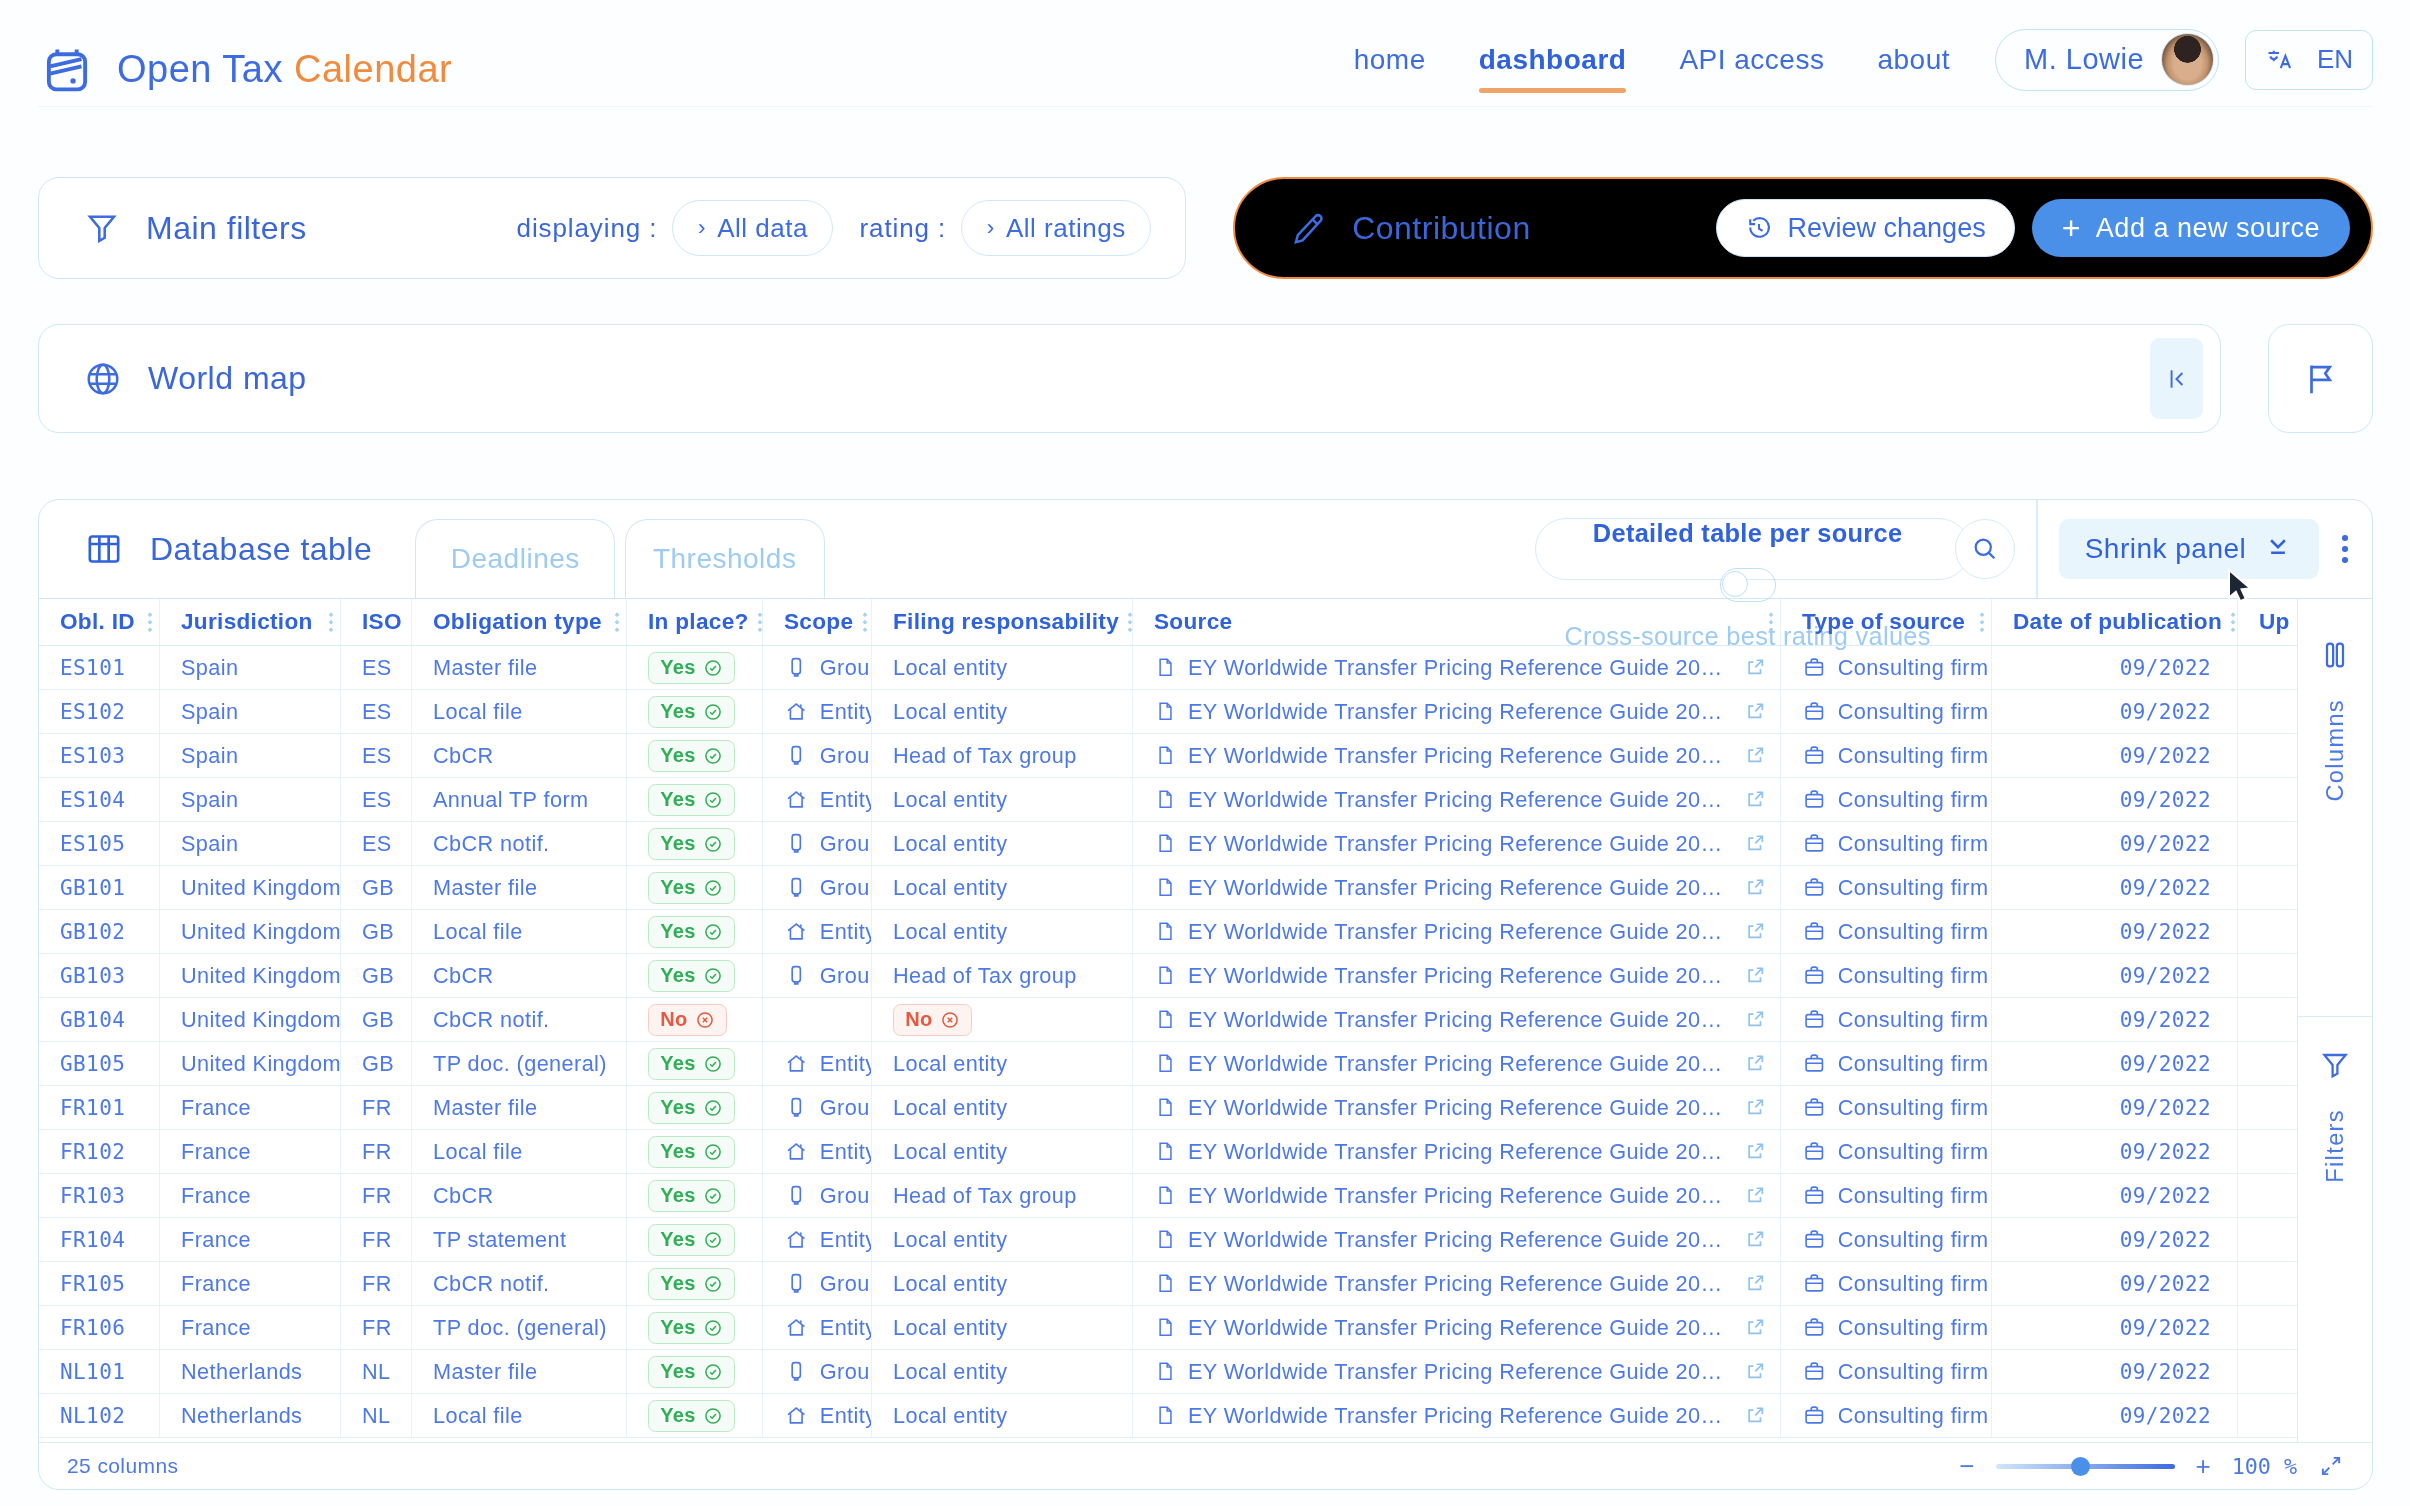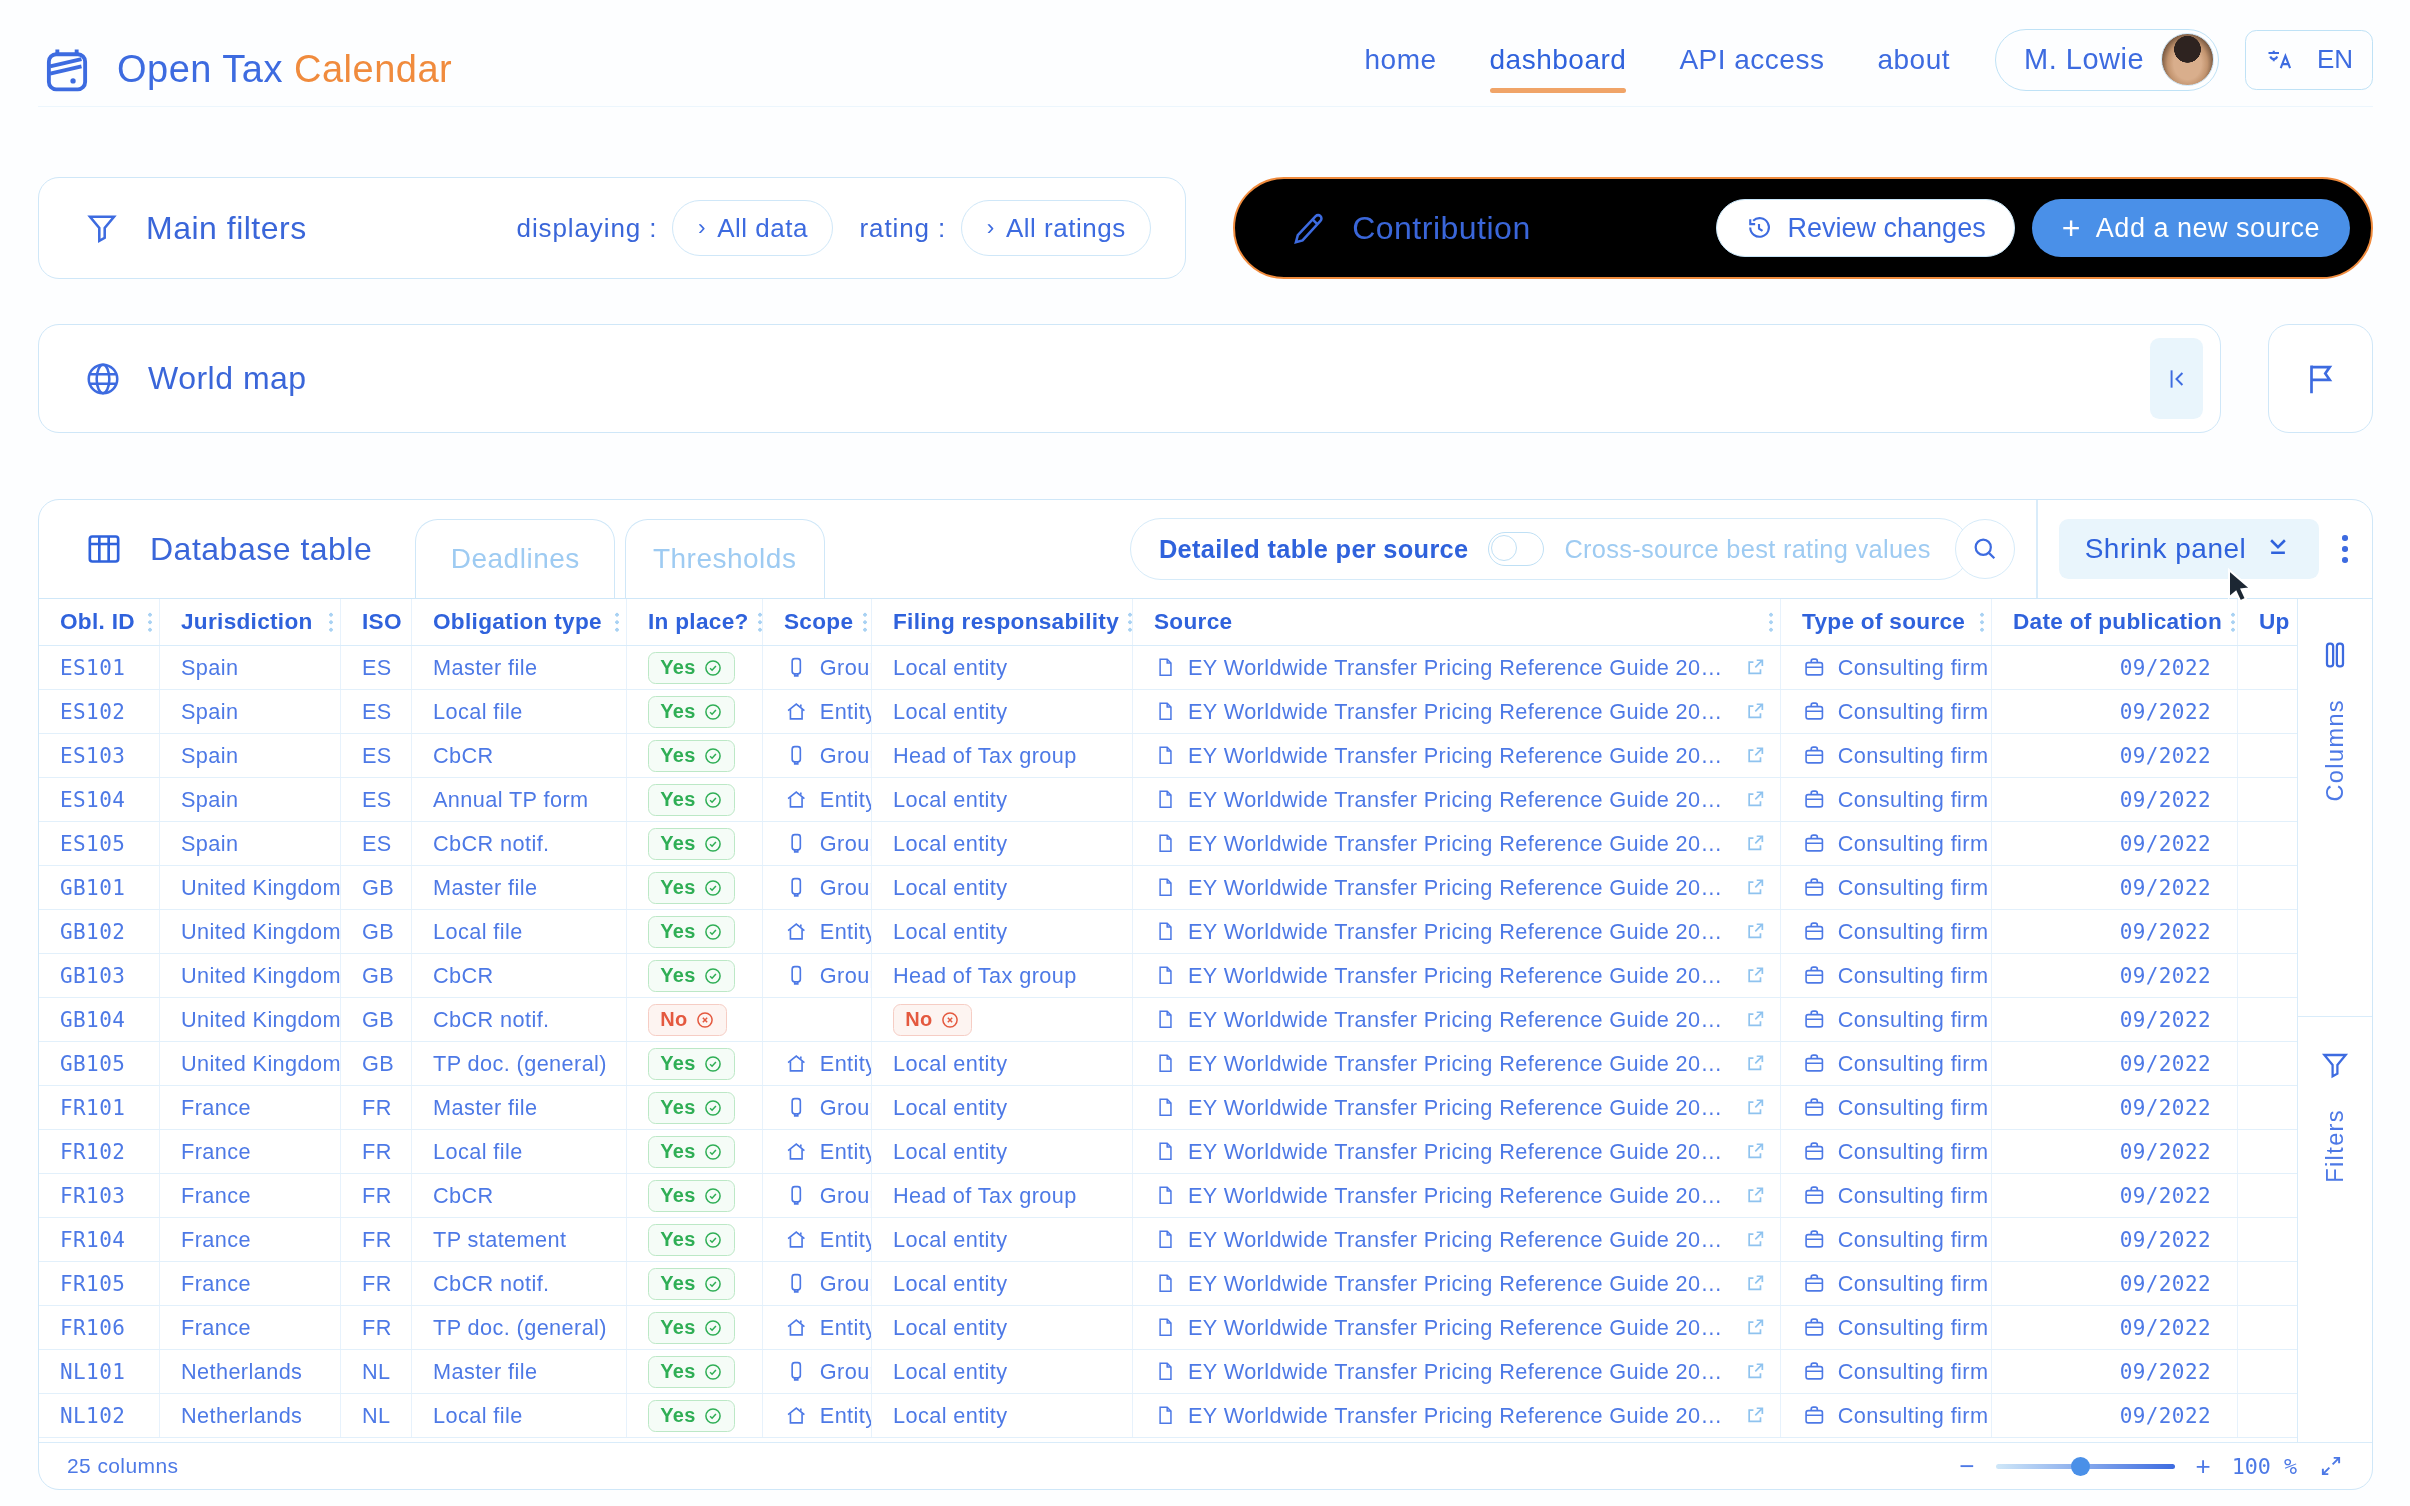--- a/index.html
+++ b/index.html
@@ -14,21 +14,21 @@
 
   
   .hdr { height:94px; display:flex; align-items:center; border-bottom:1.9px solid #ecf6fd; }
   .logo { display:flex; align-items:center; gap:21px;margin-top:20px; }
   .logo-icon svg { width:58px; height:58px; stroke:#3d6be0; fill:none; stroke-width:1.6; }
   .logo-title { font-size:38px; letter-spacing:0.5px; font-weight:500; }
   .logo-title .t1 { color:#3d6be0; }
   .logo-title .t2 { color:var(--orange); }
   .nav { margin-left:auto; display:flex; align-items:center; gap:53px; font-size:28px; color:#3d6be0; }
   .nav-item { position:relative; cursor:pointer; letter-spacing:0.5px; }
-  .nav-item.active { font-weight:400; color:#2f62dc; }
+  .nav-item.active { font-weight:700; color:#2f62dc; }
   .nav-item.active::after { content:""; position:absolute; left:0; right:0; bottom:-17px; height:4.7px; border-radius:2.8px; background:#f0a468; }
   .user-pill { margin-left:45px; display:flex; align-items:center; gap:17px; border:1.9px solid #bfe2f6; border-radius:32px; padding:3.8px 3.8px 3.8px 28px; height:62px; cursor:pointer; }
   .user-name { font-size:29px; color:#3d6be0; letter-spacing:0.5px; }
   .avatar { width:53px; height:53px; border-radius:50%;
     background:
       radial-gradient(circle at 50% 30%, #2e2320 0 30%, transparent 31%),
       radial-gradient(ellipse at 50% 58%, #d9ae8c 0 38%, #c2946f 55%, #7a5a42 72%, #3a2d26 86%);
     border:1.9px solid #cfe7f8; }
   .lang-btn { margin-left:26px; display:flex; align-items:center; gap:24px; border:1.9px solid #bfe2f6; border-radius:11.3px; height:60px; padding:0 19px; color:#3d6be0; font-size:26px; cursor:pointer; }
   .lang-btn svg { width:28px; height:28px; stroke:#3d6be0; fill:none; stroke-width:1.8; }
@@ -59,21 +59,21 @@
   .collapse-btn svg { width:26px; height:26px; stroke:#3d6be0; fill:none; stroke-width:1.8; }
   .flag-panel { width:105px; height:109px; display:flex; align-items:center; justify-content:center; cursor:pointer; }
   .flag-panel svg { width:38px; height:38px; stroke:#3d6be0; fill:none; stroke-width:1.7; }
 
   
   .tpanel { margin-top:66px; height:991px; display:flex; flex-direction:column; overflow:hidden; }
   .tp-head { height:98px; display:flex; align-items:center; padding-left:45px; flex:none; }
   .tp-head svg.grid-i { width:40px; height:40px; stroke:#2f62dc; fill:none; stroke-width:1.6; }
   .tabs { display:flex; gap:9.4px; margin-left:43px; align-self:flex-end; }
   .tab { width:200px; height:79px; border:1.9px solid var(--border_blue); border-bottom:none; border-radius:22.6px 22.6px 0 0; display:flex; align-items:center; justify-content:center; font-size:28px; color:var(--light_blue); letter-spacing:0.5px; cursor:pointer; }
-  .toggle-pill { margin-left:auto; display:flex; align-items:center; gap:20px; border:1.9px solid #d6ebf9; border-radius:32px; height:62px; padding:0 38px 0 28px; }
+  .toggle-pill { margin-left:auto; display:flex; align-items:center; gap:20px; border:1.9px solid #d6ebf9; border-radius:32px; height:62px; padding:0 38px 0 28px;flex-direction:column; }
   .toggle-pill .lab-on { font-size:25.4px; font-weight:700; color:#2f62dc; letter-spacing:0.3px; }
   .toggle-pill .lab-off { font-size:25.4px; color:var(--light_blue); letter-spacing:0.3px; }
   .switch { width:56px; height:34px; border:1.9px solid #bfe0f5; border-radius:19px; position:relative; cursor:pointer; flex:none; }
   .switch .knob { position:absolute; left:1.9px; top:1.9px; width:26px; height:26px; border-radius:50%; background:#fff; border:1.9px solid #bfe0f5; }
   .search-btn { width:60px; height:60px; border:1.9px solid #d6ebf9; border-radius:50%; background:#fff; margin-left:-15px; display:flex; align-items:center; justify-content:center; cursor:pointer; flex:none; }
   .search-btn svg { width:28px; height:28px; stroke:#3d6be0; fill:none; stroke-width:1.9; }
   .hdr-divider { width:1.9px; background:#d9ecfa; align-self:stretch; margin-left:21px; flex:none; }
   .shrink-btn { position:relative; margin-left:21px; display:flex; align-items:center; gap:17px; background:var(--panel_btn_bg); border-radius:9.4px; height:60px; padding:0 26px; font-size:28px; color:#2f62dc; letter-spacing:0.5px; cursor:pointer; flex:none; }
   .shrink-btn svg.shr { width:30px; height:30px; stroke:#2f62dc; fill:none; stroke-width:2; }
   .cursor { position:absolute; right:60px; bottom:-26px; width:40px; height:40px; pointer-events:none; }

